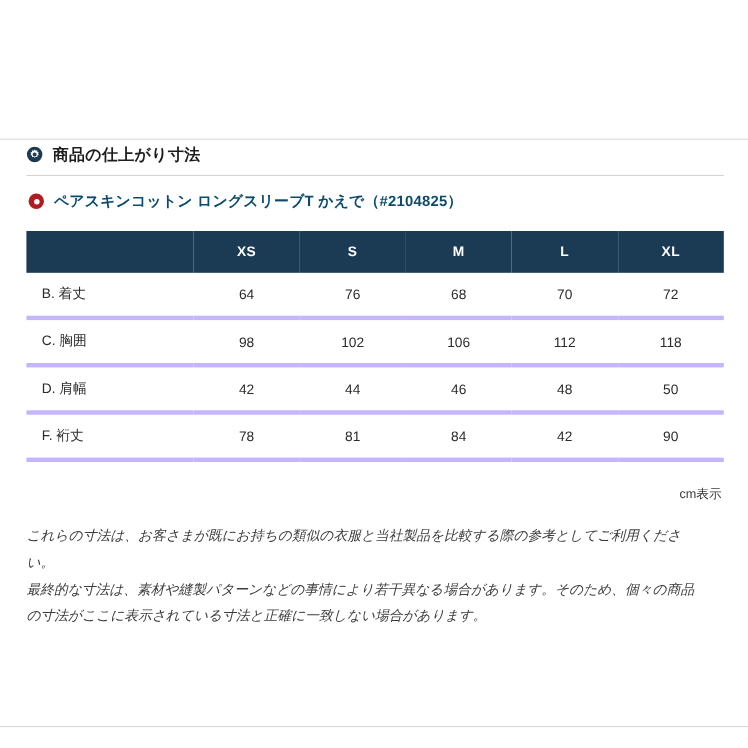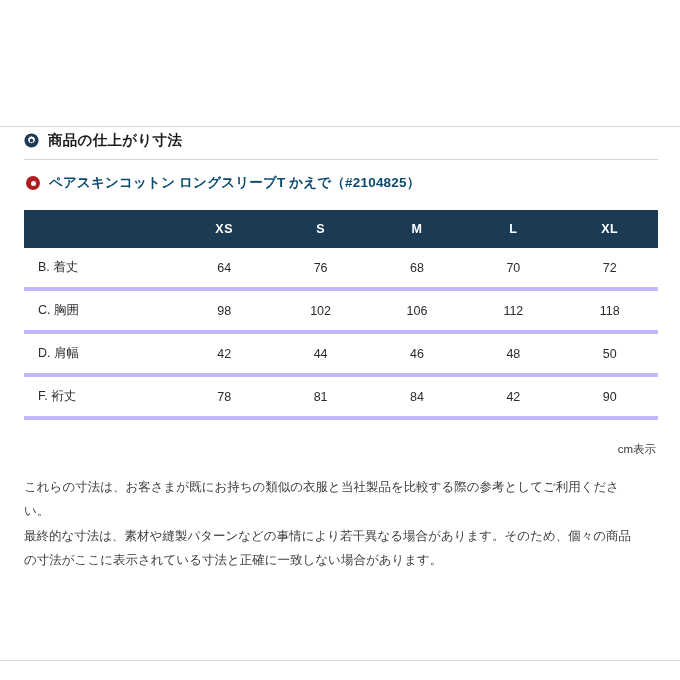--- a/index.html
+++ b/index.html
@@ -142,20 +142,21 @@
     margin-top: 22px;
     padding-right: 2px;
   }
   
   .notes {
     margin-top: 18px;
     font-size: 12.5px;
     line-height: 1.95;
     color: #3c3c3c;
     width: 610px;
+    font-style: italic;
   }
   .notes p {
     margin: 0;
   }
 </style>
 </head>
 <body>
 
 <div class="page">
 

